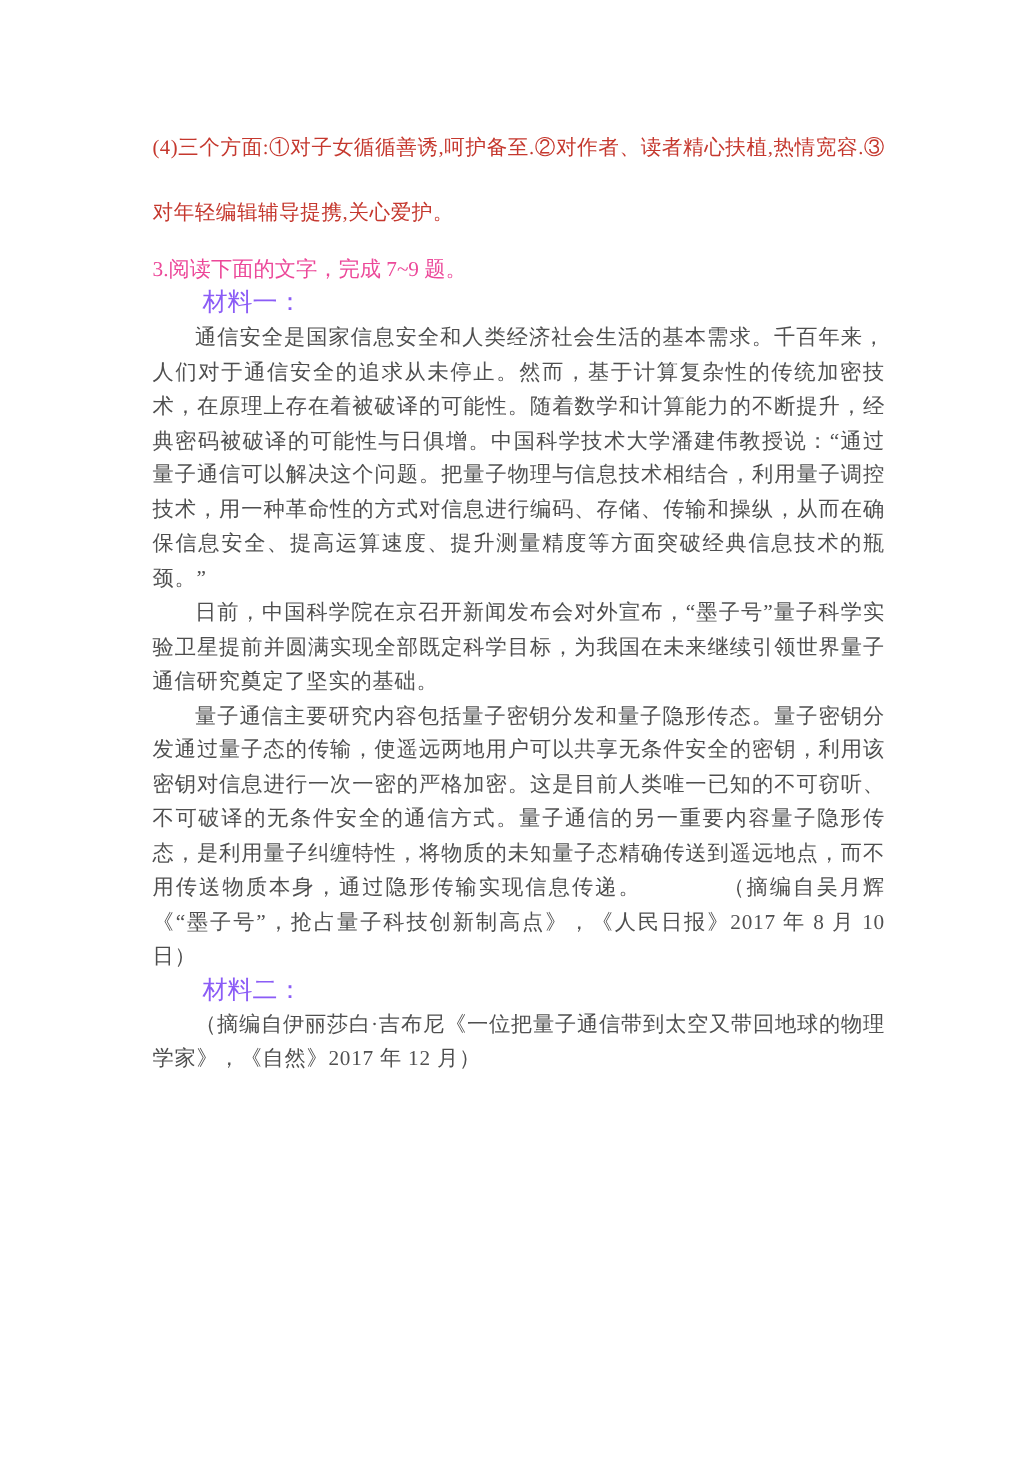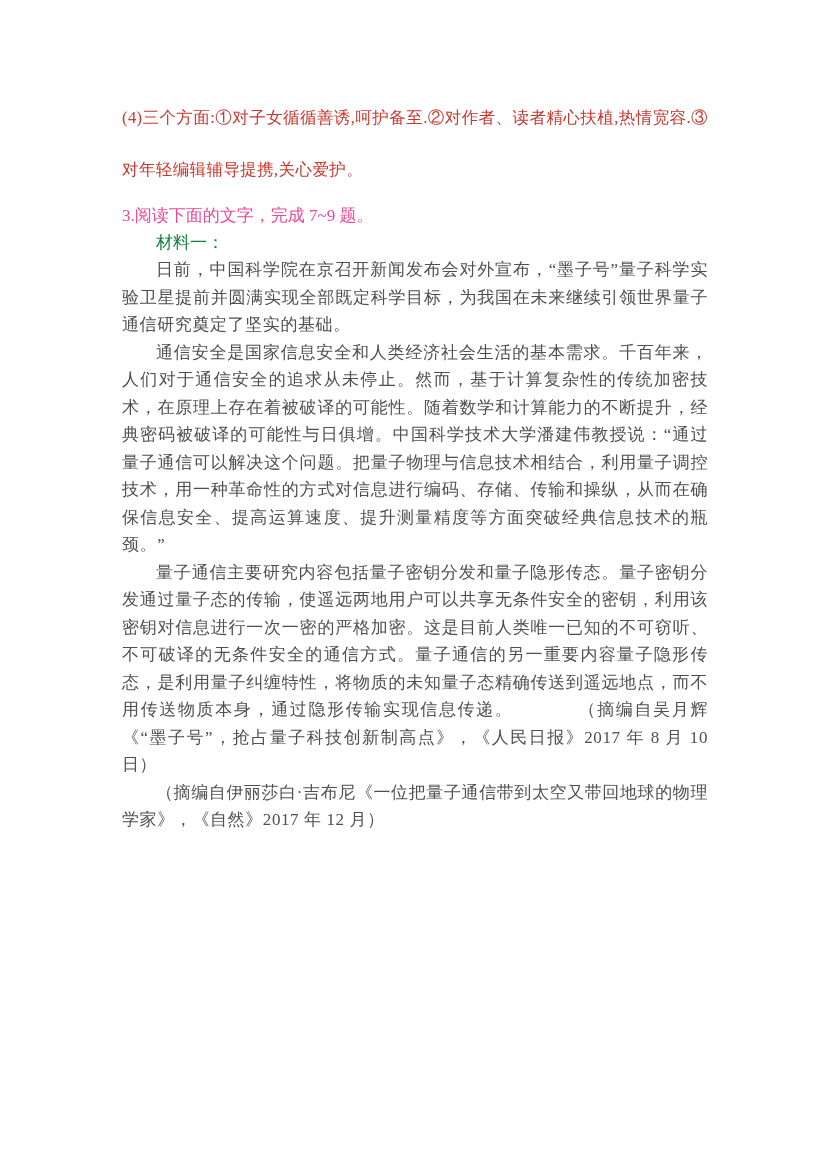--- a/index.html
+++ b/index.html
@@ -27,24 +27,24 @@
     text-align: justify;
     letter-spacing: 0.4px;
     margin-bottom: 6px;
   }
   .intro {
     font-size: 17px;
     line-height: 27px;
     color: #ec4899;
   }
   .label {
-    font-size: 17px;
+    font-size: 20px;
     line-height: 27px;
     text-indent: 2em;
-    color: #15803d;
+    color: #8b5cf6;
   }
   .para {
     font-size: 17px;
     line-height: 27.5px;
     text-align: justify;
     text-indent: 2em;
     letter-spacing: 0.6px;
     color: #4f4f4f;
   }
   .src-gap {
@@ -56,24 +56,25 @@
 <body>
 
 <div class="page">
 
   <p class="red-note">(4)三个方面:①对子女循循善诱,呵护备至.②对作者、读者精心扶植,热情宽容.③对年轻编辑辅导提携,关心爱护。</p>
 
   <p class="intro">3.阅读下面的文字，完成 7~9 题。</p>
 
   <p class="label">材料一：</p>
 
+  <p class="para">通信安全是国家信息安全和人类经济社会生活的基本需求。千百年来，人们对于通信安全的追求从未停止。然而，基于计算复杂性的传统加密技术，在原理上存在着被破译的可能性。随着数学和计算能力的不断提升，经典密码被破译的可能性与日俱增。中国科学技术大学潘建伟教授说：“通过量子通信可以解决这个问题。把量子物理与信息技术相结合，利用量子调控技术，用一种革命性的方式对信息进行编码、存储、传输和操纵，从而在确保信息安全、提高运算速度、提升测量精度等方面突破经典信息技术的瓶颈。”</p>
+
   <p class="para">日前，中国科学院在京召开新闻发布会对外宣布，“墨子号”量子科学实验卫星提前并圆满实现全部既定科学目标，为我国在未来继续引领世界量子通信研究奠定了坚实的基础。</p>
-
-  <p class="para">通信安全是国家信息安全和人类经济社会生活的基本需求。千百年来，人们对于通信安全的追求从未停止。然而，基于计算复杂性的传统加密技术，在原理上存在着被破译的可能性。随着数学和计算能力的不断提升，经典密码被破译的可能性与日俱增。中国科学技术大学潘建伟教授说：“通过量子通信可以解决这个问题。把量子物理与信息技术相结合，利用量子调控技术，用一种革命性的方式对信息进行编码、存储、传输和操纵，从而在确保信息安全、提高运算速度、提升测量精度等方面突破经典信息技术的瓶颈。”</p>
 
   <p class="para"><span>量子通信主要研究内容包括量子密钥分发和量子隐形传态。量子密钥分发通过量子态的传输，使遥远两地用户可以共享无条件安全的密钥，利用该密钥对信息进行一次一密的严格加密。这是目前人类唯一已知的不可窃听、不可破译的无条件安全的通信方式。量子通信的另一重要内容量子隐形传态，是利用量子纠缠特性，将物质的未知量子态精确传送到遥远地点，而不用传送物质本身，通过隐形传输实现信息传递。</span><span class="src-gap"></span><span>（摘编自吴月辉《“墨子号”，抢占量子科技创新制高点》，《人民日报》2017 年 8 月 10 日）</span></p>
 
+  <p class="label">材料二：</p>
 
 
 
   <p class="para">（摘编自伊丽莎白·吉布尼《一位把量子通信带到太空又带回地球的物理学家》，《自然》2017 年 12 月）</p>
 
 </div>
 
 </body></html>

